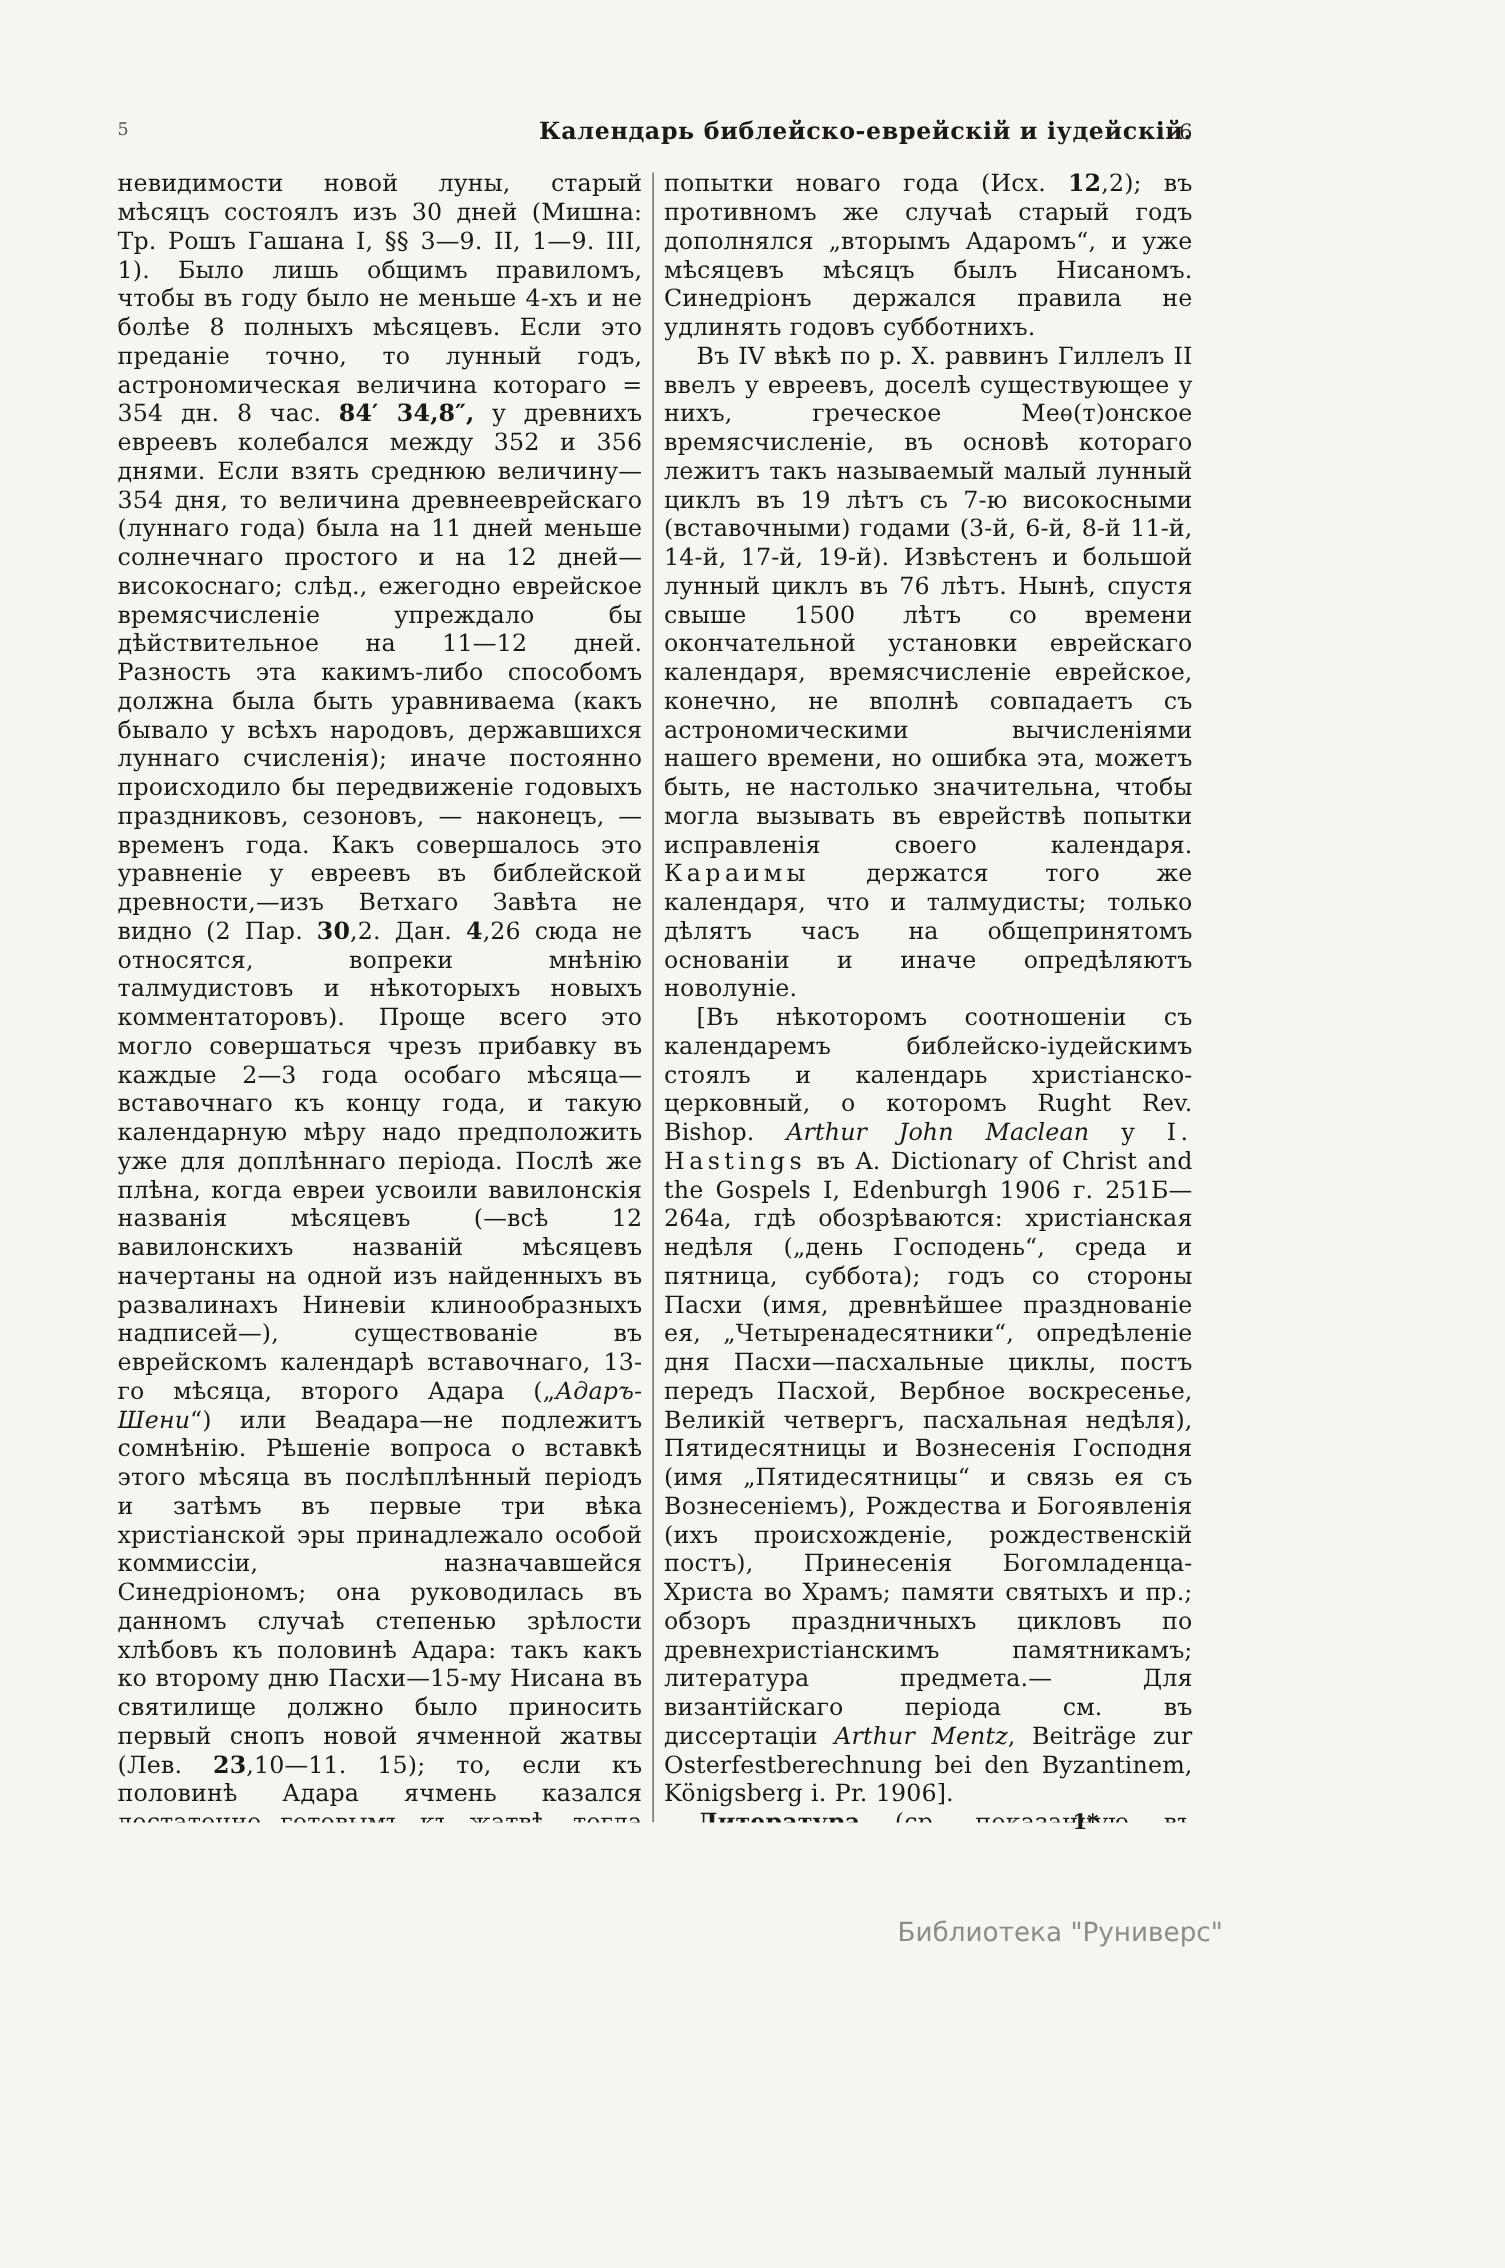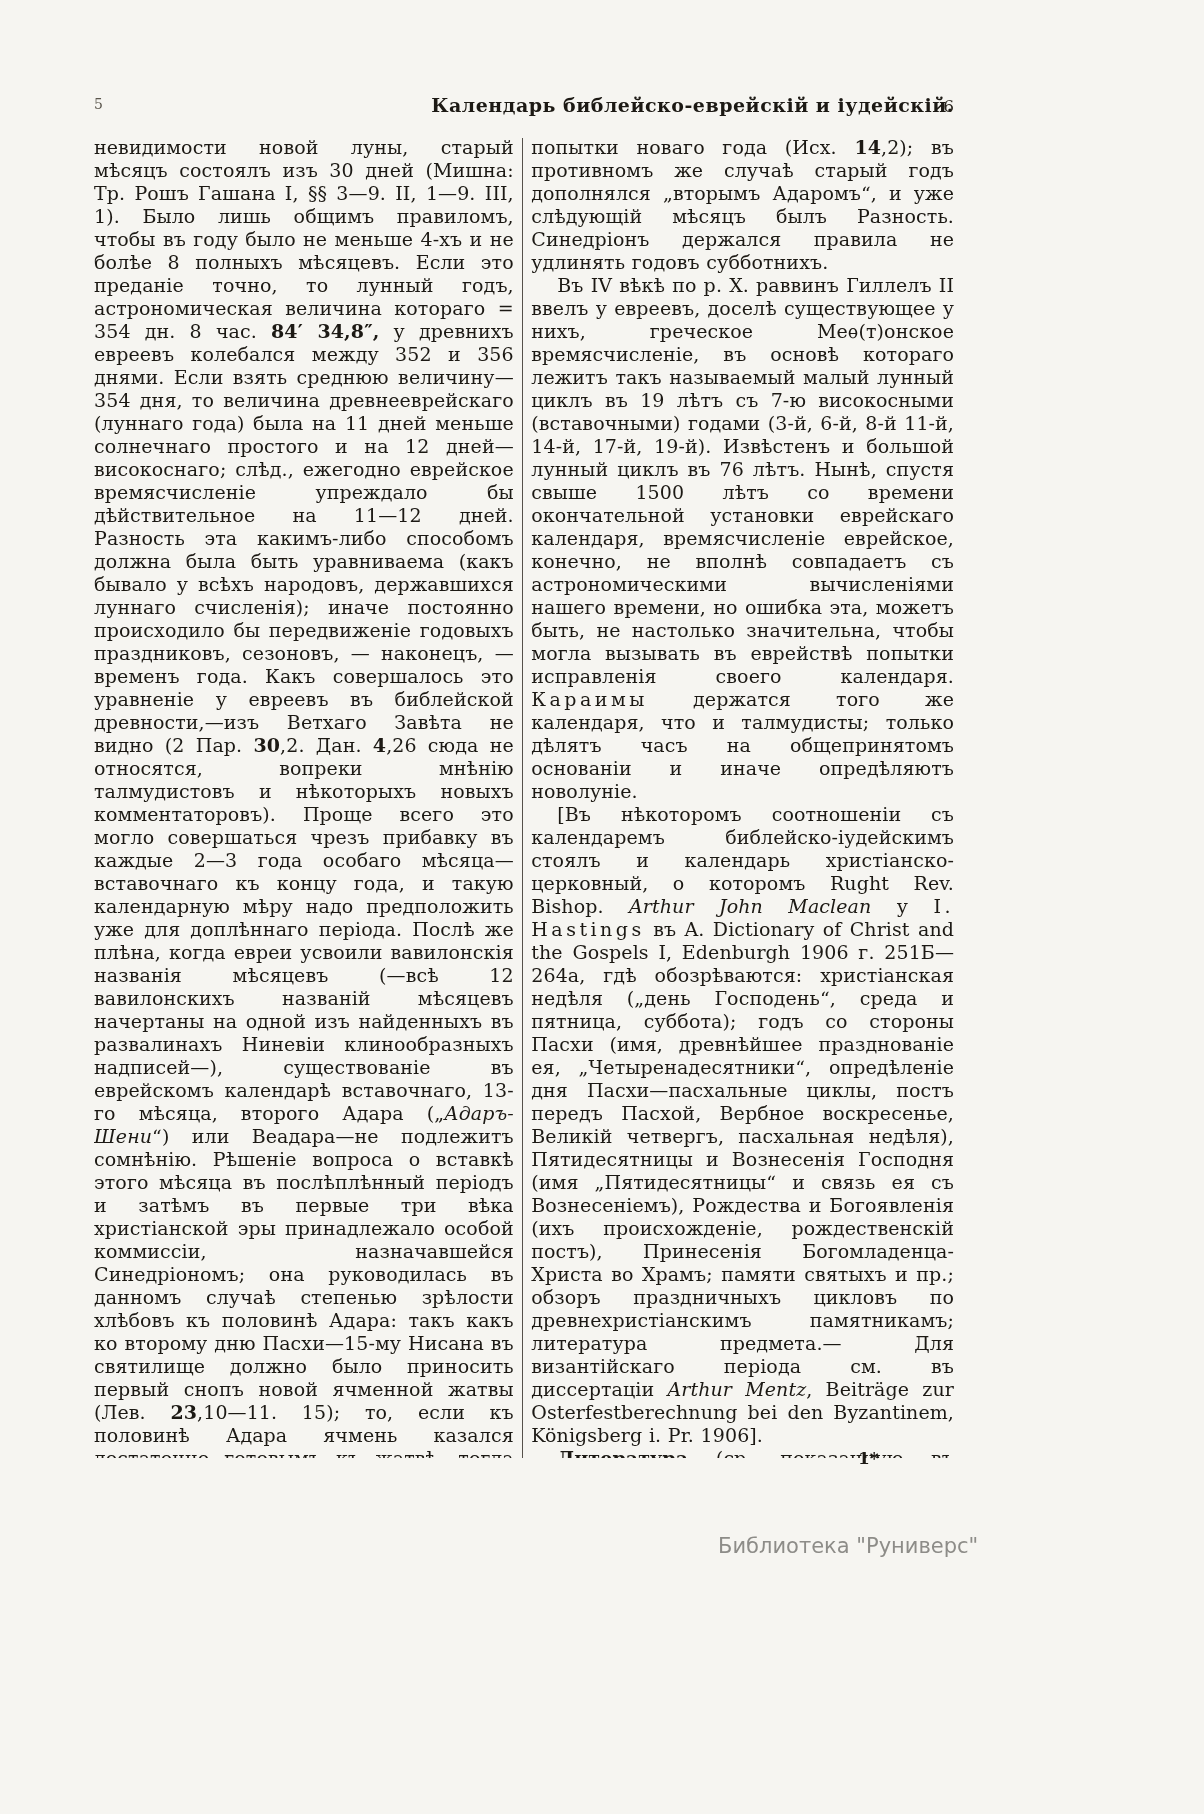--- a/index.html
+++ b/index.html
@@ -85,21 +85,21 @@
       <span class="pagenum left">5</span>
       <span class="running-title">Календарь библейско-еврейскій и іудейскій.</span>
       <span class="pagenum right">6</span>
     </div>
     <div class="columns">
       <div class="col left">
           <p class="para"><span>невидимости новой луны, старый мѣсяцъ состоялъ изъ 30 дней (Мишна: Тр. Рошъ Гашана I, §§ 3—9. II, 1—9. III, 1). Было лишь общимъ правиломъ, чтобы въ году было не меньше 4-хъ и не болѣе 8 полныхъ мѣсяцевъ. Если это преданіе точно, то лунный годъ, астрономическая величина котораго = 354 дн. 8 час. </span><span class="b">84′ 34,8″,</span><span> у древнихъ евреевъ колебался между 352 и 356 днями. Если взять среднюю величину—354 дня, то величина древнееврейскаго (луннаго года) была на 11 дней меньше солнечнаго простого и на 12 дней—високоснаго; слѣд., ежегодно еврейское времясчисленіе упреждало бы дѣйствительное на 11—12 дней. Разность эта какимъ-либо способомъ должна была быть уравниваема (какъ бывало у всѣхъ народовъ, державшихся луннаго счисленія); иначе постоянно происходило бы передвиженіе годовыхъ праздниковъ, сезоновъ, — наконецъ, — временъ года. Какъ совершалось это уравненіе у евреевъ въ библейской древности,—изъ Ветхаго Завѣта не видно (2 Пар. </span><span class="b">30</span><span>,2. Дан. </span><span class="b">4</span><span>,26 сюда не относятся, вопреки мнѣнію талмудистовъ и нѣкоторыхъ новыхъ комментаторовъ). Проще всего это могло совершаться чрезъ прибавку въ каждые 2—3 года особаго мѣсяца—вставочнаго къ концу года, и такую календарную мѣру надо предположить уже для доплѣннаго періода. Послѣ же плѣна, когда евреи усвоили вавилонскія названія мѣсяцевъ (—всѣ 12 вавилонскихъ названій мѣсяцевъ начертаны на одной изъ найденныхъ въ развалинахъ Ниневіи клинообразныхъ надписей—), существованіе въ еврейскомъ календарѣ вставочнаго, 13-го мѣсяца, второго Адара („</span><span class="i">Адаръ-Шени</span><span>“) или Веадара—не подлежитъ сомнѣнію. Рѣшеніе вопроса о вставкѣ этого мѣсяца въ послѣплѣнный періодъ и затѣмъ въ первые три вѣка христіанской эры принадлежало особой коммиссіи, назначавшейся Синедріономъ; она руководилась въ данномъ случаѣ степенью зрѣлости хлѣбовъ къ половинѣ Адара: такъ какъ ко второму дню Пасхи—15-му Нисана въ святилище должно было приносить первый снопъ новой ячменной жатвы (Лев. </span><span class="b">23</span><span>,10—11. 15); то, если къ половинѣ Адара ячмень казался достаточно готовымъ къ жатвѣ, тогда слѣдующее новолуніе было первымъ числомъ Нисана и</span></p>
         </div>
       <div class="divider"></div>
       <div class="col right">
-          <p class="para"><span>попытки новаго года (Исх. </span><span class="b">14</span><span>,2); въ противномъ же случаѣ старый годъ дополнялся „вторымъ Адаромъ“, и уже слѣдующій мѣсяцъ былъ Разность. Синедріонъ держался правила не удлинять годовъ субботнихъ.</span></p>
+          <p class="para"><span>попытки новаго года (Исх. </span><span class="b">12</span><span>,2); въ противномъ же случаѣ старый годъ дополнялся „вторымъ Адаромъ“, и уже мѣсяцевъ мѣсяцъ былъ Нисаномъ. Синедріонъ держался правила не удлинять годовъ субботнихъ.</span></p>
           <p class="para indent"><span>Въ IV вѣкѣ по р. X. раввинъ Гиллелъ II ввелъ у евреевъ, доселѣ существующее у нихъ, греческое Меѳ(т)онское времясчисленіе, въ основѣ котораго лежитъ такъ называемый малый лунный циклъ въ 19 лѣтъ съ 7-ю високосными (вставочными) годами (3-й, 6-й, 8-й 11-й, 14-й, 17-й, 19-й). Извѣстенъ и большой лунный циклъ въ 76 лѣтъ. Нынѣ, спустя свыше 1500 лѣтъ со времени окончательной установки еврейскаго календаря, времясчисленіе еврейское, конечно, не вполнѣ совпадаетъ съ астрономическими вычисленіями нашего времени, но ошибка эта, можетъ быть, не настолько значительна, чтобы могла вызывать въ еврействѣ попытки исправленія своего календаря. </span><span class="sp">Караимы</span><span> держатся того же календаря, что и талмудисты; только дѣлятъ часъ на общепринятомъ основаніи и иначе опредѣляютъ новолуніе.</span></p>
           <p class="para indent"><span>[Въ нѣкоторомъ соотношеніи съ календаремъ библейско-іудейскимъ стоялъ и календарь христіанско-церковный, о которомъ Rught Rev. Bishop. </span><span class="i">Arthur John Maclean</span><span> у </span><span class="sp">I. Hastings</span><span> въ A. Dictionary of Christ and the Gospels I, Edenburgh 1906 г. 251Б—264а, гдѣ обозрѣваются: христіанская недѣля („день Господень“, среда и пятница, суббота); годъ со стороны Пасхи (имя, древнѣйшее празднованіе ея, „Четыренадесятники“, опредѣленіе дня Пасхи—пасхальные циклы, постъ передъ Пасхой, Вербное воскресенье, Великій четвергъ, пасхальная недѣля), Пятидесятницы и Вознесенія Господня (имя „Пятидесятницы“ и связь ея съ Вознесеніемъ), Рождества и Богоявленія (ихъ происхожденіе, рождественскій постъ), Принесенія Богомладенца-Христа во Храмъ; памяти святыхъ и пр.; обзоръ праздничныхъ цикловъ по древнехристіанскимъ памятникамъ; литература предмета.— Для византійскаго періода см. въ диссертаціи </span><span class="i">Arthur Mentz</span><span>, Beiträge zur Osterfestberechnung bei den Byzantinem, Königsberg i. Pr. 1906].</span></p>
           <p class="para indent"><span class="b">Литература</span><span> (ср. показанную въ трактатахъ „Времясчисленіе“ и „Годъ библ.“).</span></p>
         </div>
     </div>
   </div>
   <div class="footnote-mark">1*</div>
   <div class="watermark">Библиотека "Руниверс"</div>
 </div>
 

